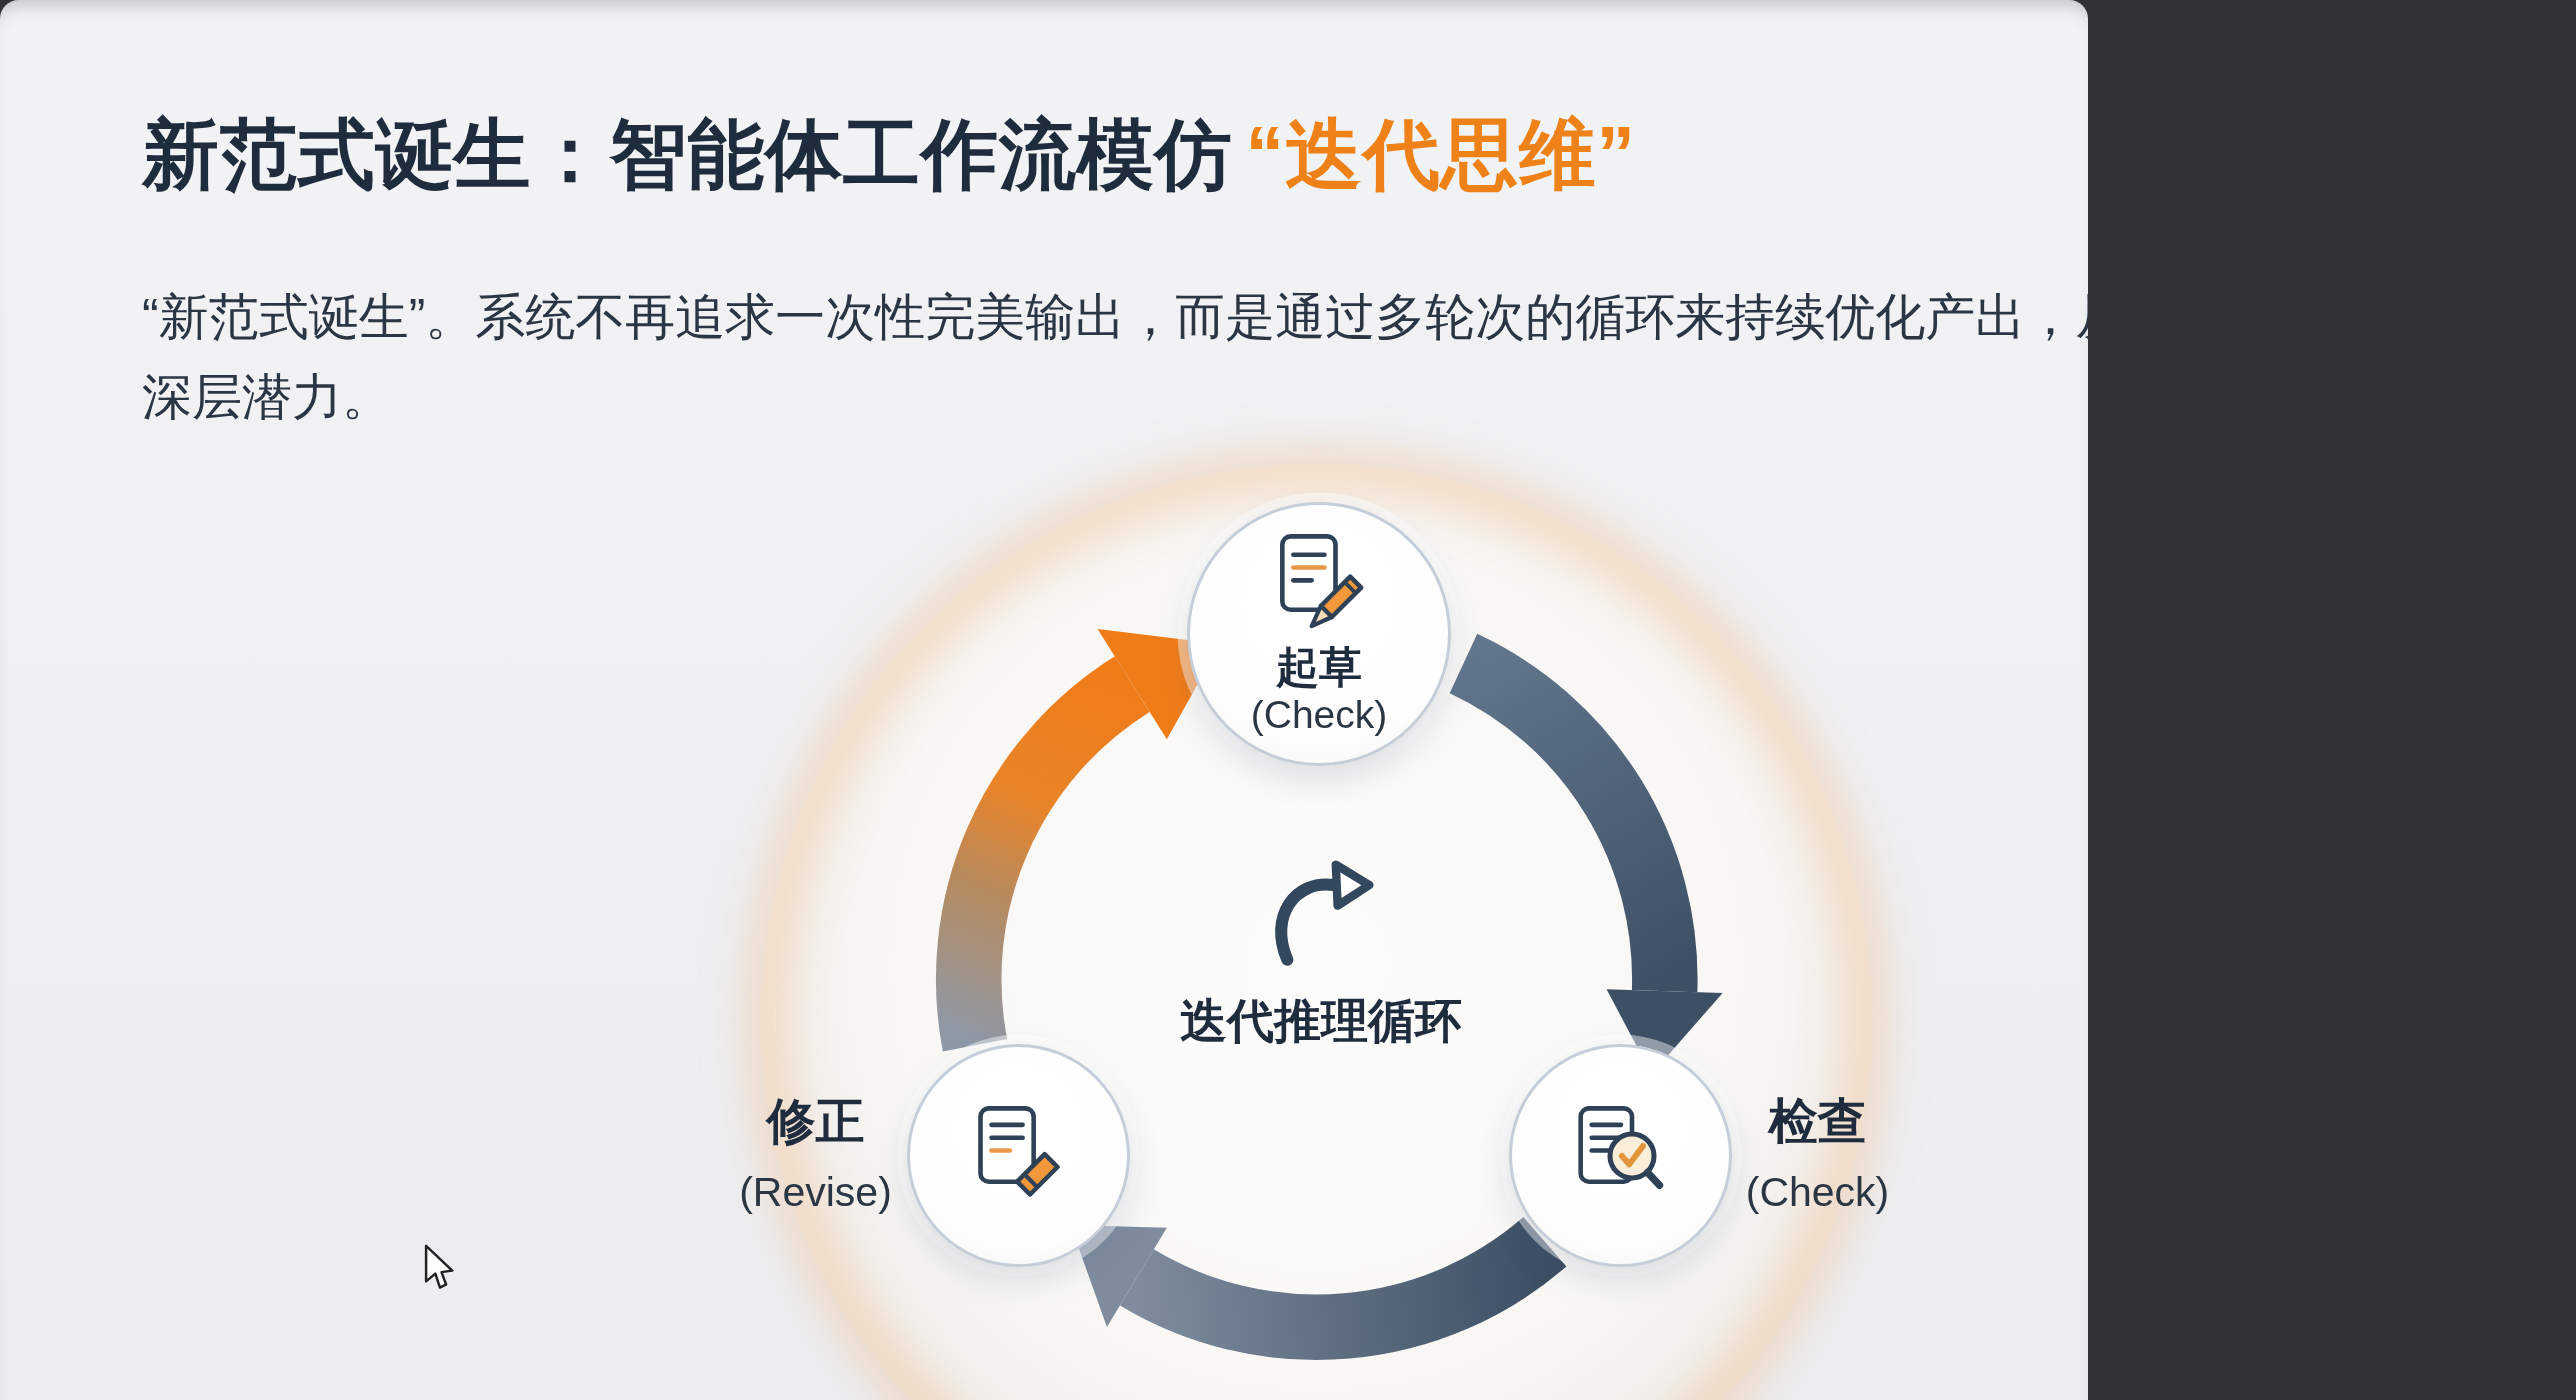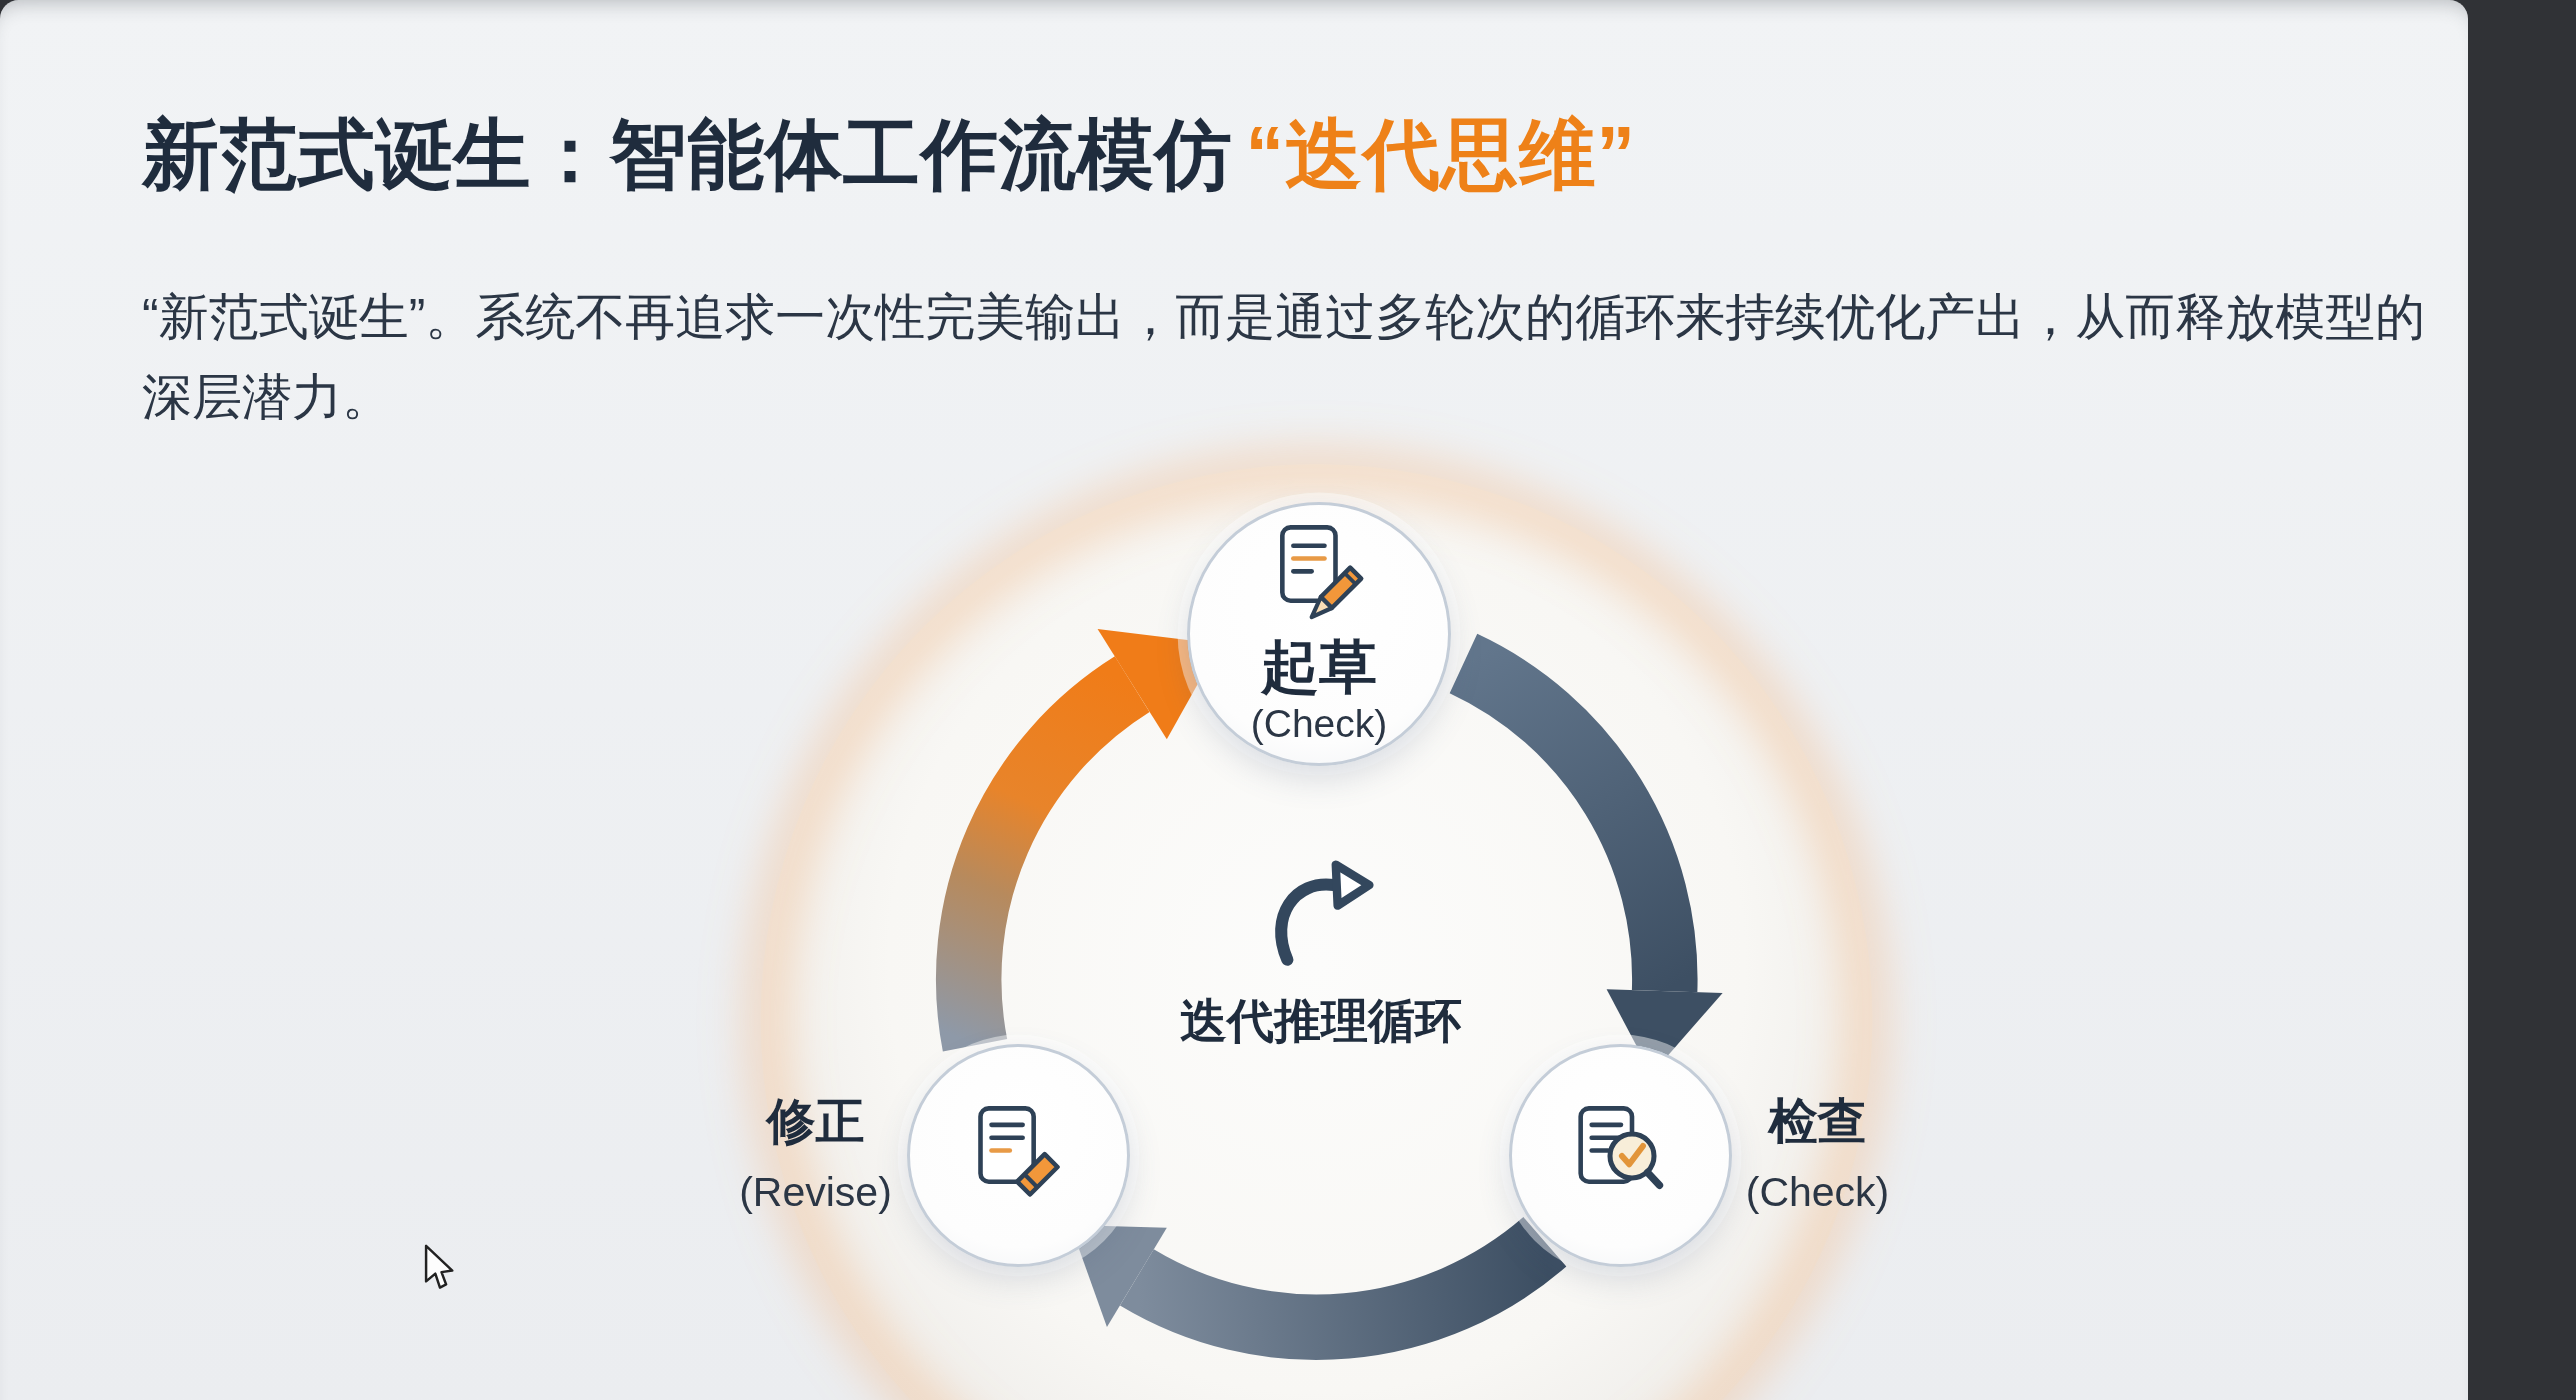--- a/index.html
+++ b/index.html
@@ -1,21 +1,21 @@
 <!DOCTYPE html>
 <html style="font-size:15px"><head>
 <meta charset="utf-8">
 <style>
   html,body{margin:0;padding:0;}
   body{
     width:2576px;height:1401px;overflow:hidden;background:#303236;
     font-family:"Liberation Sans","DejaVu Sans",sans-serif;position:relative;
   }
   .slide{
-    position:absolute;left:0;top:0;width:2468px;height:1401px;
+    position:absolute;left:0;top:0;width:2088px;height:1401px;
     background:linear-gradient(180deg,#f1f3f5 0%,#ebedf0 100%);
     border-radius:18.7px 18.7px 0 0;overflow:hidden;
     box-shadow:inset 0 15px 20.6px -13px rgba(40,45,55,.30);
   }
   .title{
     position:absolute;left:142px;top:112px;margin:0;
     font-size:77px;font-weight:800;line-height:1.1;white-space:nowrap;letter-spacing:0.9px;
   }
   .t-main{color:#1f2c3d;}
   .t-acc{color:#ee8118;margin-left:13px;}
@@ -28,21 +28,21 @@
   .node{
     position:absolute;border-radius:50%;
     background:radial-gradient(circle at 50% 38%,#ffffff 0%,#fdfdfd 68%,#eff1f4 100%);
     border:3.7px solid #c4cdd8;
     box-shadow:0 13px 32px rgba(70,90,120,.18),0 0 0 9.4px rgba(255,255,255,.45);
     display:flex;flex-direction:column;align-items:center;justify-content:center;
   }
   .node-draft{left:1187px;top:502px;width:258px;height:258px;}
   .node-check{left:1509px;top:1044px;width:217px;height:217px;}
   .node-revise{left:907px;top:1044px;width:217px;height:217px;}
-  .node .zh{font-size:58px;font-weight:700;color:#1f2c3d;line-height:1.15;margin-top:3.7px;}
+  .node .zh{font-size:43px;font-weight:700;color:#1f2c3d;line-height:1.15;margin-top:3.7px;}
   .node .en{font-size:39px;color:#2b3645;line-height:1.2;}
   .side-label{position:absolute;width:243px;text-align:center;}
   .side-label .zh{font-size:49px;font-weight:700;color:#1f2c3d;line-height:1.2;font-family:Liberation Serif, serif;}
   .side-label .en{font-size:41px;color:#2b3645;margin-top:16px;line-height:1.2;}
   .check-label{left:1696px;top:1093px;}
   .revise-label{left:694px;top:1093px;}
   .center-icon{position:absolute;left:1263px;top:859px;}
   .center-label{
     position:absolute;left:1087px;top:990px;width:468px;text-align:center;
     font-size:47px;font-weight:700;color:#1f2c3d;

